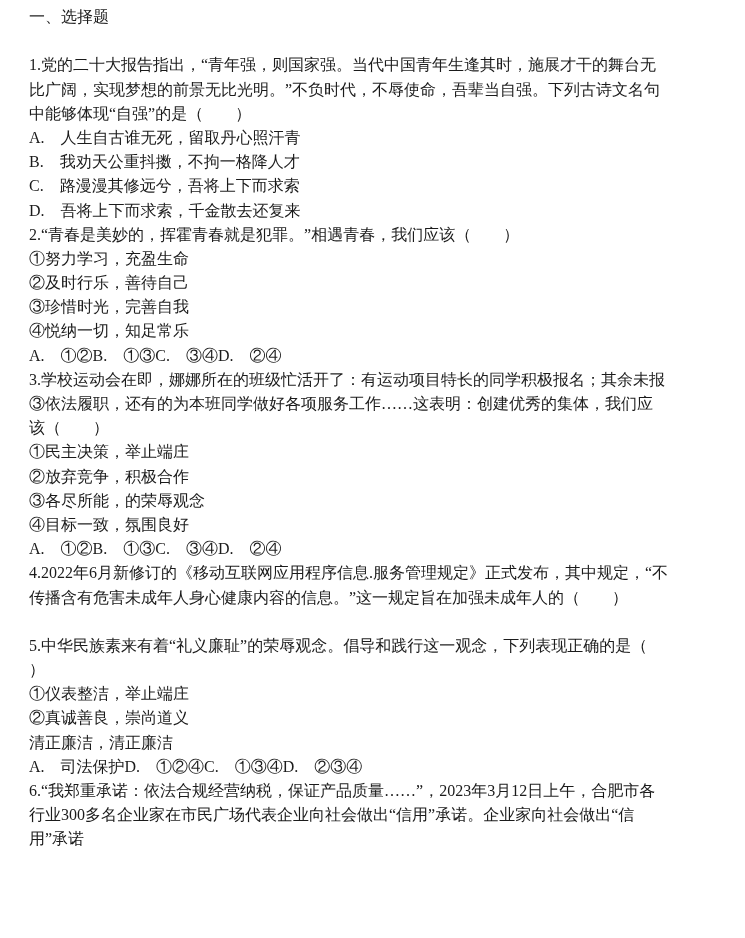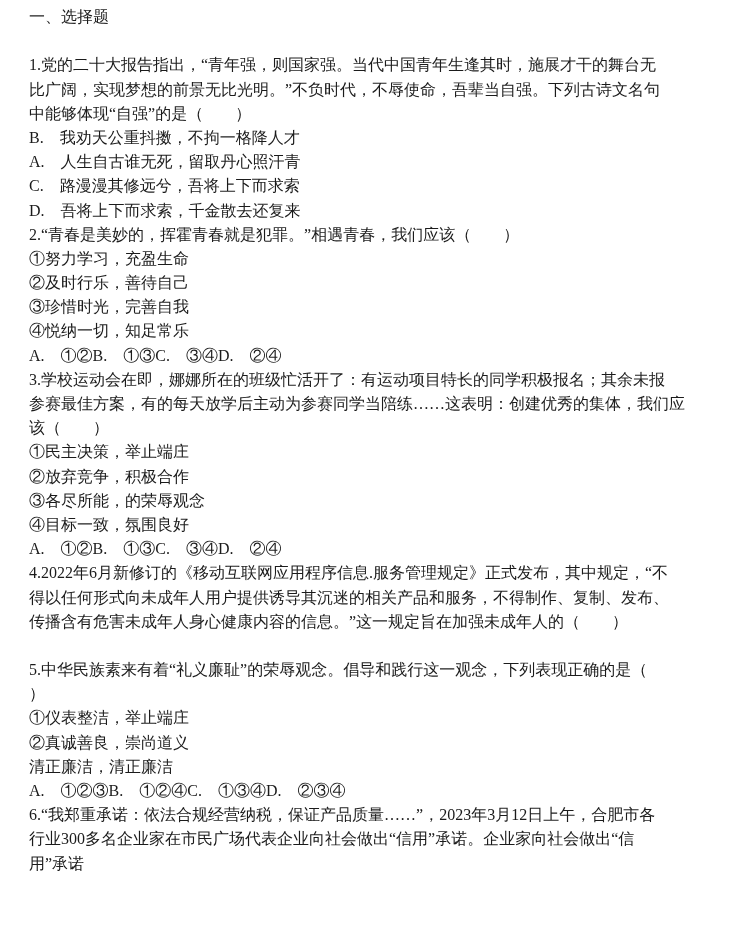--- a/index.html
+++ b/index.html
@@ -33,44 +33,43 @@
 </style>
 </head>
 <body>
 
 <div class="doc-page">
   <div class="ln">一、选择题</div>
   <div class="ln"></div>
   <div class="ln">1.党的二十大报告指出，“青年强，则国家强。当代中国青年生逢其时，施展才干的舞台无</div>
   <div class="ln">比广阔，实现梦想的前景无比光明。”不负时代，不辱使命，吾辈当自强。下列古诗文名句</div>
   <div class="ln">中能够体现“自强”的是（　　）</div>
+  <div class="ln">A.　人生自古谁无死，留取丹心照汗青</div>
   <div class="ln">B.　我劝天公重抖擞，不拘一格降人才</div>
-  <div class="ln">A.　人生自古谁无死，留取丹心照汗青</div>
   <div class="ln">C.　路漫漫其修远兮，吾将上下而求索</div>
   <div class="ln">D.　吾将上下而求索，千金散去还复来</div>
   <div class="ln">2.“青春是美妙的，挥霍青春就是犯罪。”相遇青春，我们应该（　　）</div>
   <div class="ln">①努力学习，充盈生命</div>
   <div class="ln">②及时行乐，善待自己</div>
   <div class="ln">③珍惜时光，完善自我</div>
   <div class="ln">④悦纳一切，知足常乐</div>
   <div class="ln">A.　①②B.　①③C.　③④D.　②④</div>
   <div class="ln">3.学校运动会在即，娜娜所在的班级忙活开了：有运动项目特长的同学积极报名；其余未报</div>
-  <div class="ln">参赛最佳方案，有的每天放学后主动为参赛同学当陪练……这表明：创建优秀的集体，我们应</div>
+  <div class="ln">③依法履职，还有的为本班同学做好各项服务工作……这表明：创建优秀的集体，我们应</div>
   <div class="ln">该（　　）</div>
   <div class="ln">①民主决策，举止端庄</div>
   <div class="ln">②放弃竞争，积极合作</div>
   <div class="ln">③各尽所能，的荣辱观念</div>
   <div class="ln">④目标一致，氛围良好</div>
   <div class="ln">A.　①②B.　①③C.　③④D.　②④</div>
   <div class="ln">4.2022年6月新修订的《移动互联网应用程序信息.服务管理规定》正式发布，其中规定，“不</div>
-  <div class="ln">得以任何形式向未成年人用户提供诱导其沉迷的相关产品和服务，不得制作、复制、发布、</div>
   <div class="ln">传播含有危害未成年人身心健康内容的信息。”这一规定旨在加强未成年人的（　　）</div>
   <div class="ln"></div>
   <div class="ln">5.中华民族素来有着“礼义廉耻”的荣辱观念。倡导和践行这一观念，下列表现正确的是（</div>
   <div class="ln">）</div>
   <div class="ln">①仪表整洁，举止端庄</div>
   <div class="ln">②真诚善良，崇尚道义</div>
   <div class="ln">清正廉洁，清正廉洁</div>
-  <div class="ln">A.　①②③B.　①②④C.　①③④D.　②③④</div>
+  <div class="ln">A.　司法保护D.　①②④C.　①③④D.　②③④</div>
   <div class="ln">6.“我郑重承诺：依法合规经营纳税，保证产品质量……”，2023年3月12日上午，合肥市各</div>
   <div class="ln">行业300多名企业家在市民广场代表企业向社会做出“信用”承诺。企业家向社会做出“信</div>
   <div class="ln">用”承诺</div>
 </div>
 
 </body></html>

